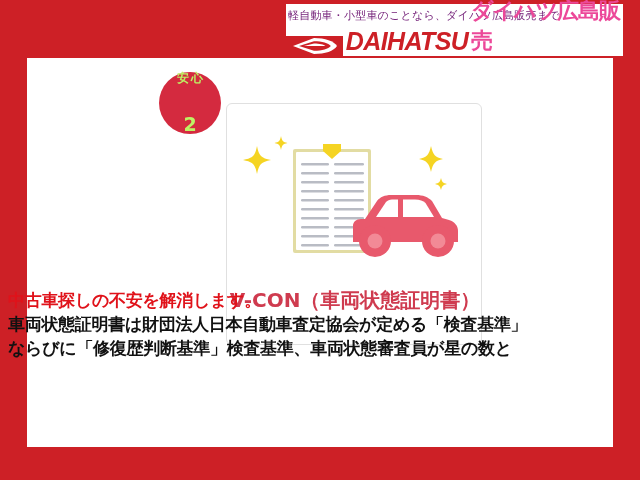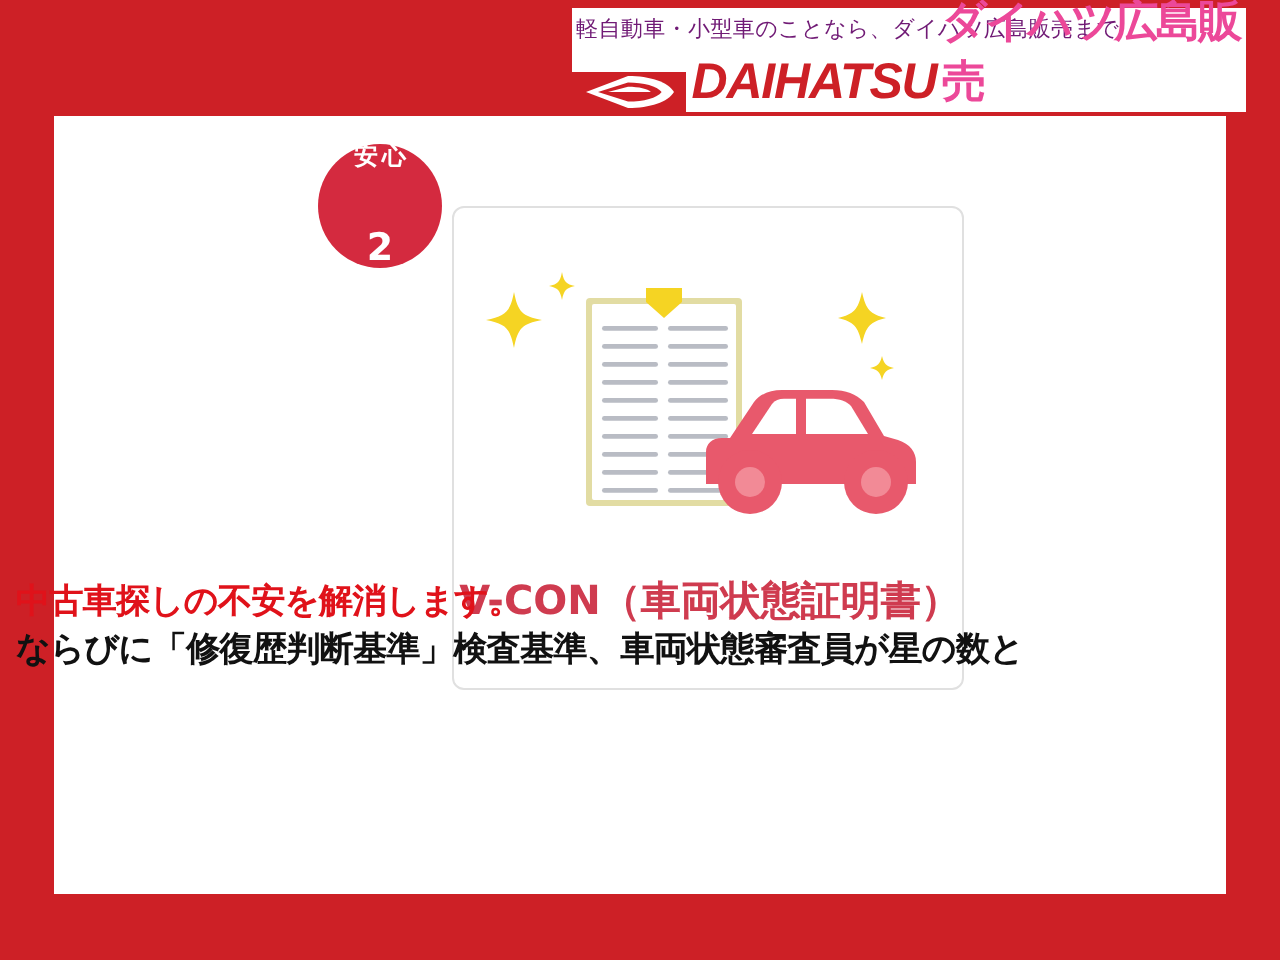--- a/index.html
+++ b/index.html
@@ -121,21 +121,21 @@
 
   
   .badge {
     position: absolute;
     left: 132px;  
     top: 14px;    
     width: 62px;
     height: 62px;
     border-radius: 50%;
     background: #d42a3f;
-    color: #ffffff;
+    color: #bef264;
     display: flex;
     flex-direction: column;
     align-items: center;
     justify-content: center;
     z-index: 5;
     font-family: "DejaVu Sans", "Liberation Sans", sans-serif;
     gap: 28px;
   }
   .badge-label {
     font-size: 12px;
@@ -299,16 +299,17 @@
           </g>
         </svg>
       </div>
 
       <div class="vcon">V-CON（車両状態証明書）</div>
     </div>
   </div>
 
   <div class="copy">
     <div class="copy-line accent">中古車探しの不安を解消します。</div>
+    <div class="copy-line">車両状態証明書は財団法人日本自動車査定協会が定める「検査基準」</div>
     <div class="copy-line">ならびに「修復歴判断基準」検査基準、車両状態審査員が星の数と</div>
   </div>
 
 </div>
 
 </body></html>

